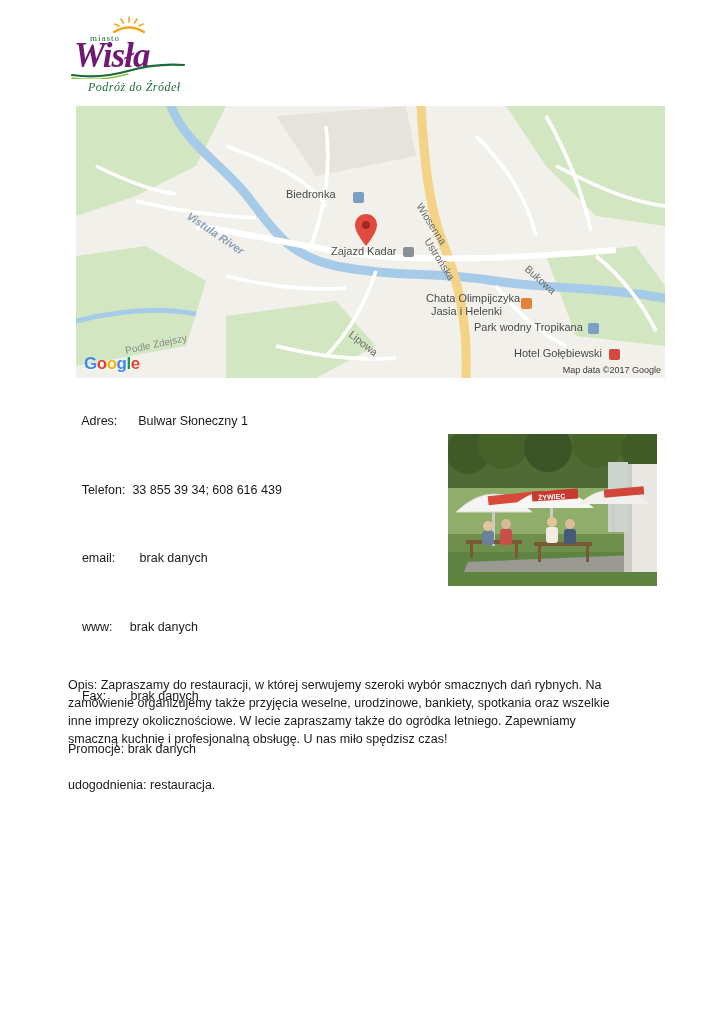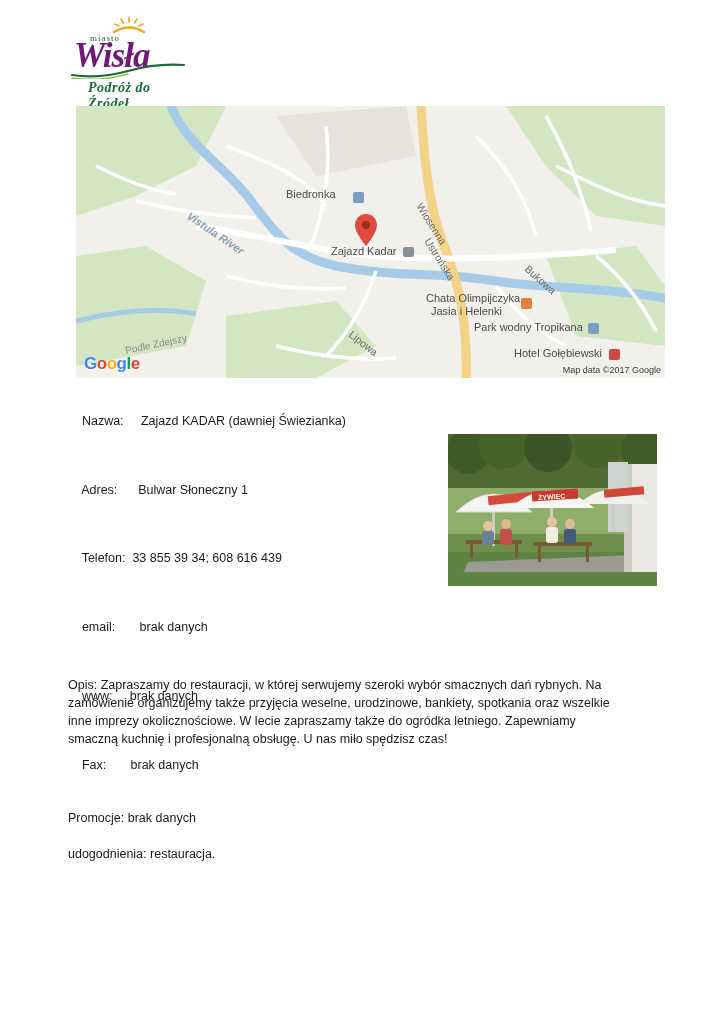--- a/index.html
+++ b/index.html
@@ -57,24 +57,23 @@
     top: 47px;
     width: 116px;
     height: 18px;
   }
   .logo-tagline {
     position: absolute;
     left: 20px;
     top: 66px;
     font-family: "Liberation Serif", serif;
     font-style: italic;
-    font-size: 14px;
+    font-size: 12px;
     color: #1b6a3a;
     letter-spacing: 0.5px;
-    font-weight: bold;
   }
 
   
   .map-wrap {
     position: absolute;
     left: 76px;
     top: 106px;
     width: 589px;
     height: 272px;
     overflow: hidden;
@@ -257,23 +256,20 @@
   </svg>
 
   <div class="gm-logo">
     <span>G</span><span>o</span><span>o</span><span>g</span><span>l</span><span>e</span>
   </div>
   <div class="map-attr">Map data ©2017 Google</div>
 </div>
 
 <div class="fields">
 
-  <div class="field-row">
-    <span class="field-label">Nazwa:</span><span>     </span><span class="field-value">Zajazd KADAR (dawniej Świezianka)</span>
-  </div>
 
   <div class="field-row">
     <span class="field-label">Adres:</span><span>      </span><span class="field-value">Bulwar Słoneczny 1</span>
   </div>
 
   <div class="field-row">
     <span class="field-label">Telefon:</span><span>  </span><span class="field-value">33 855 39 34; 608 616 439</span>
   </div>
 
   <div class="field-row">

